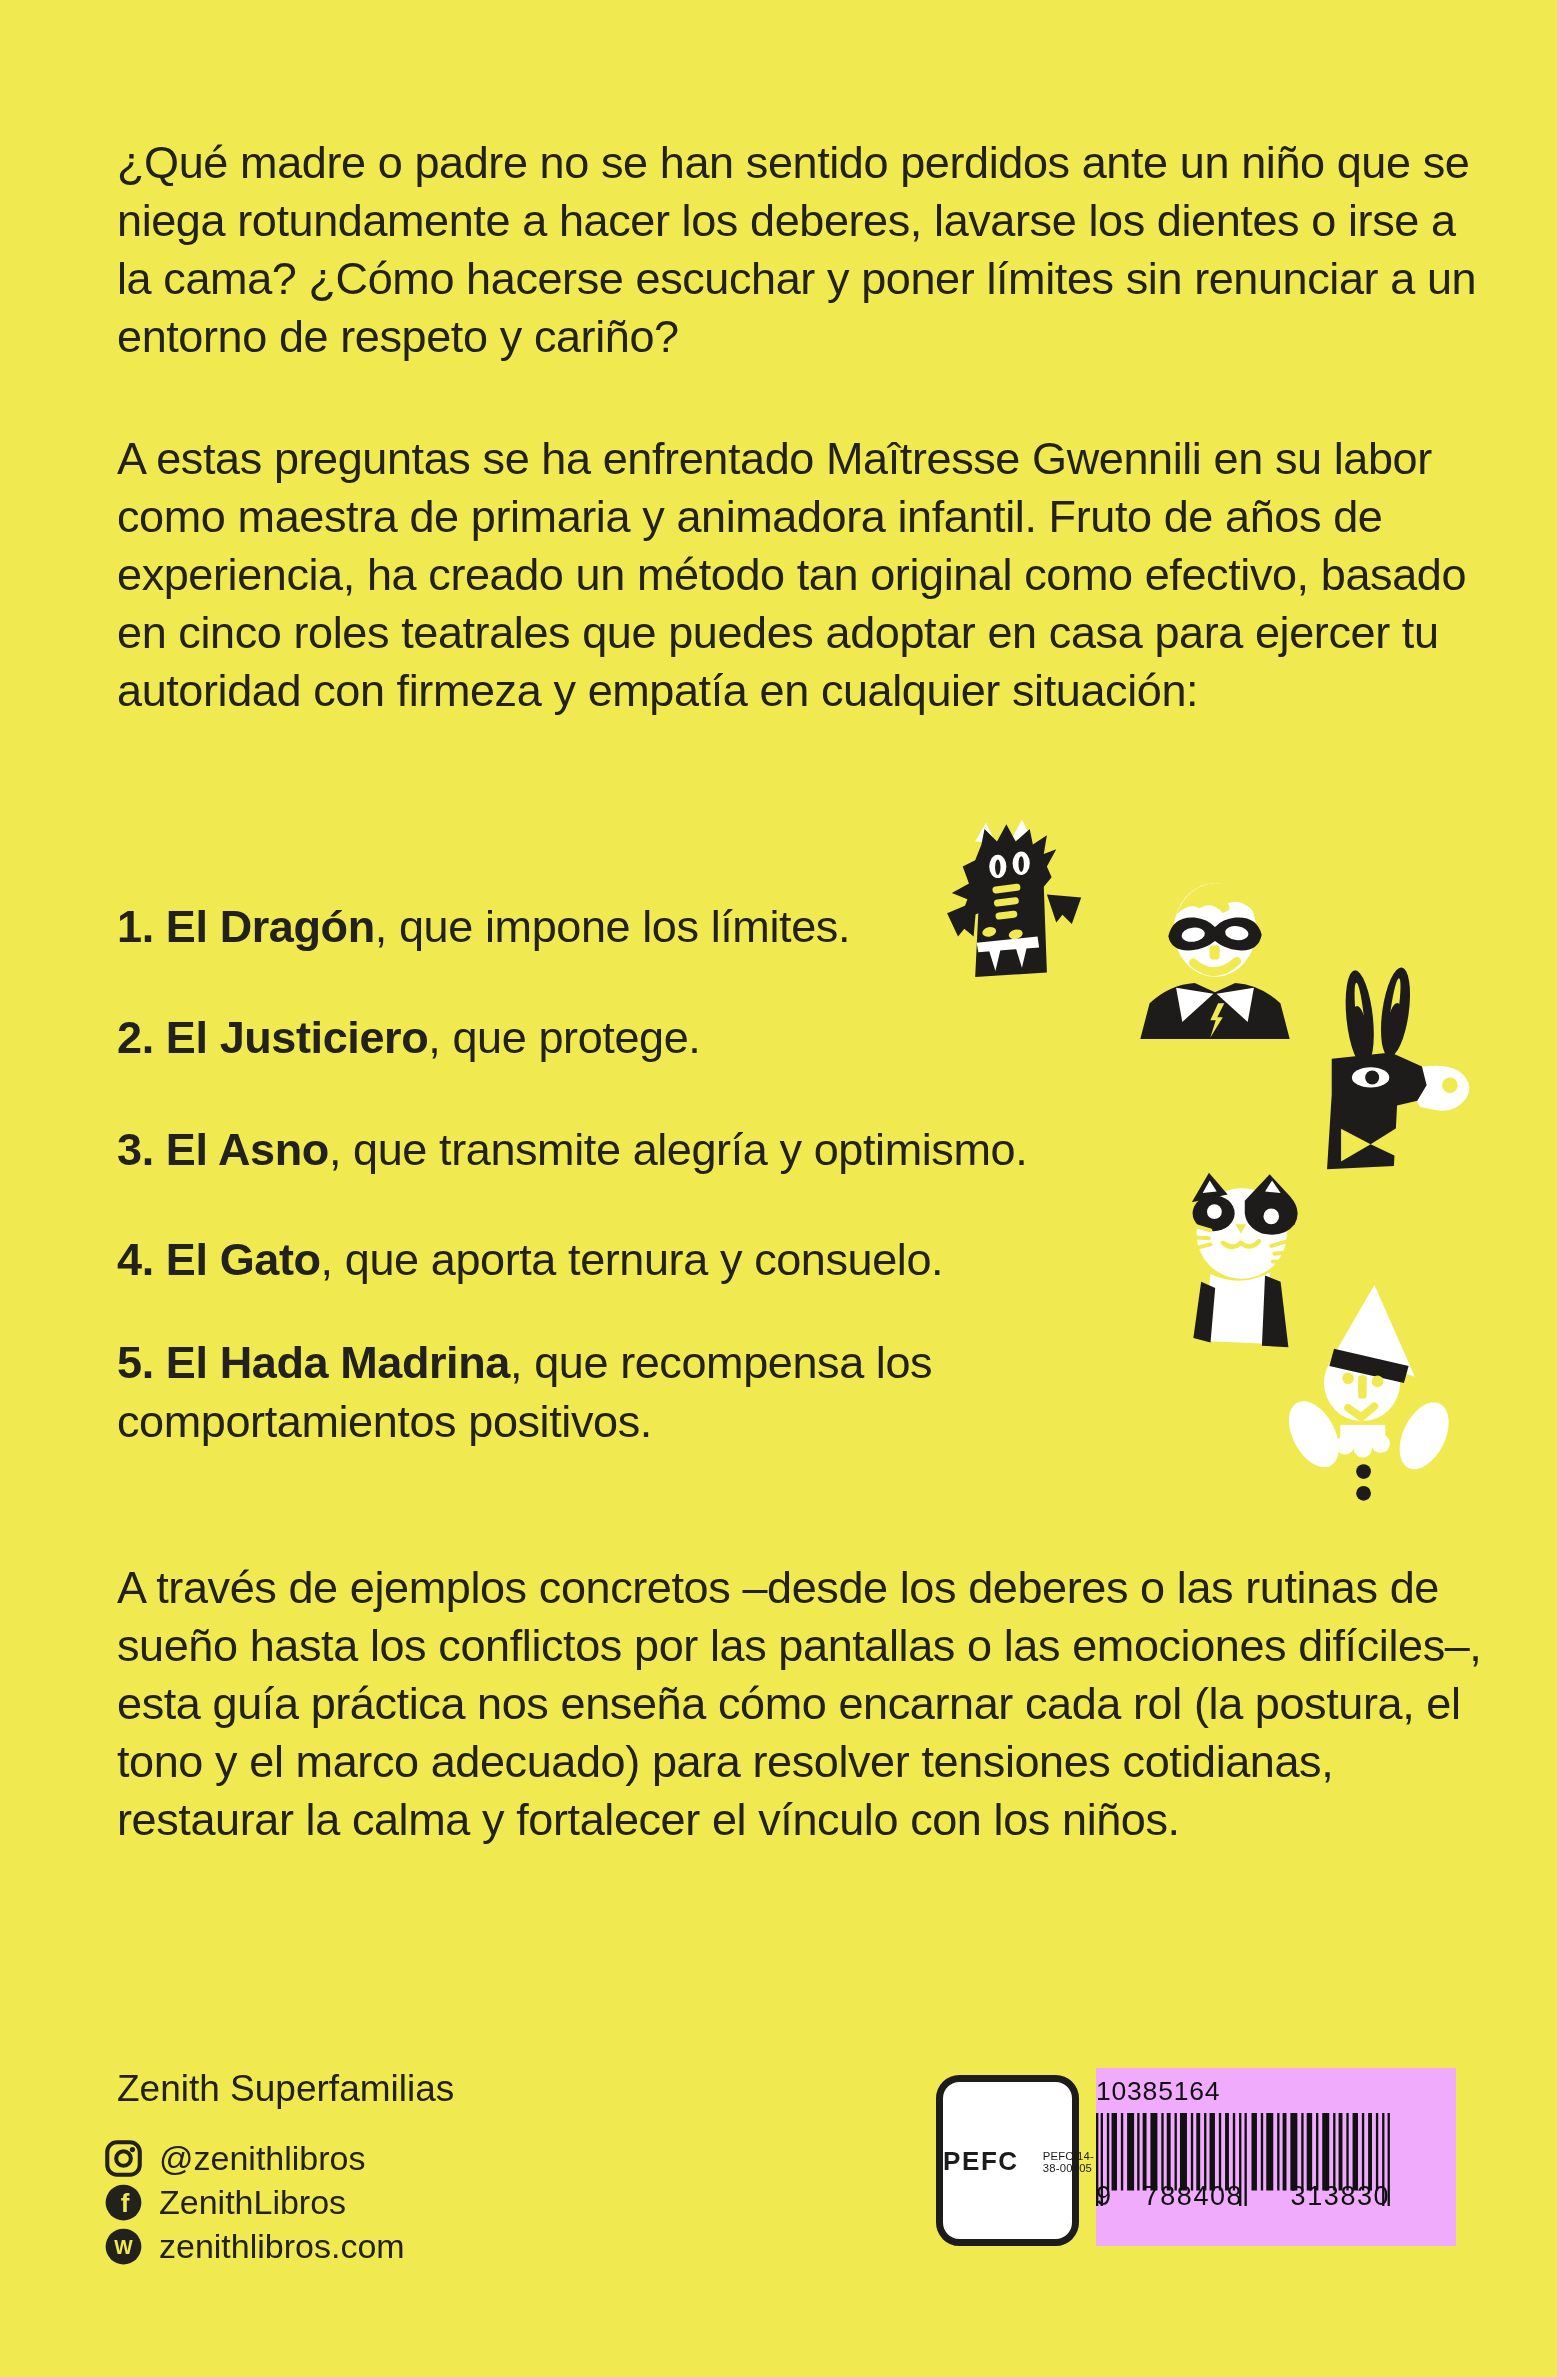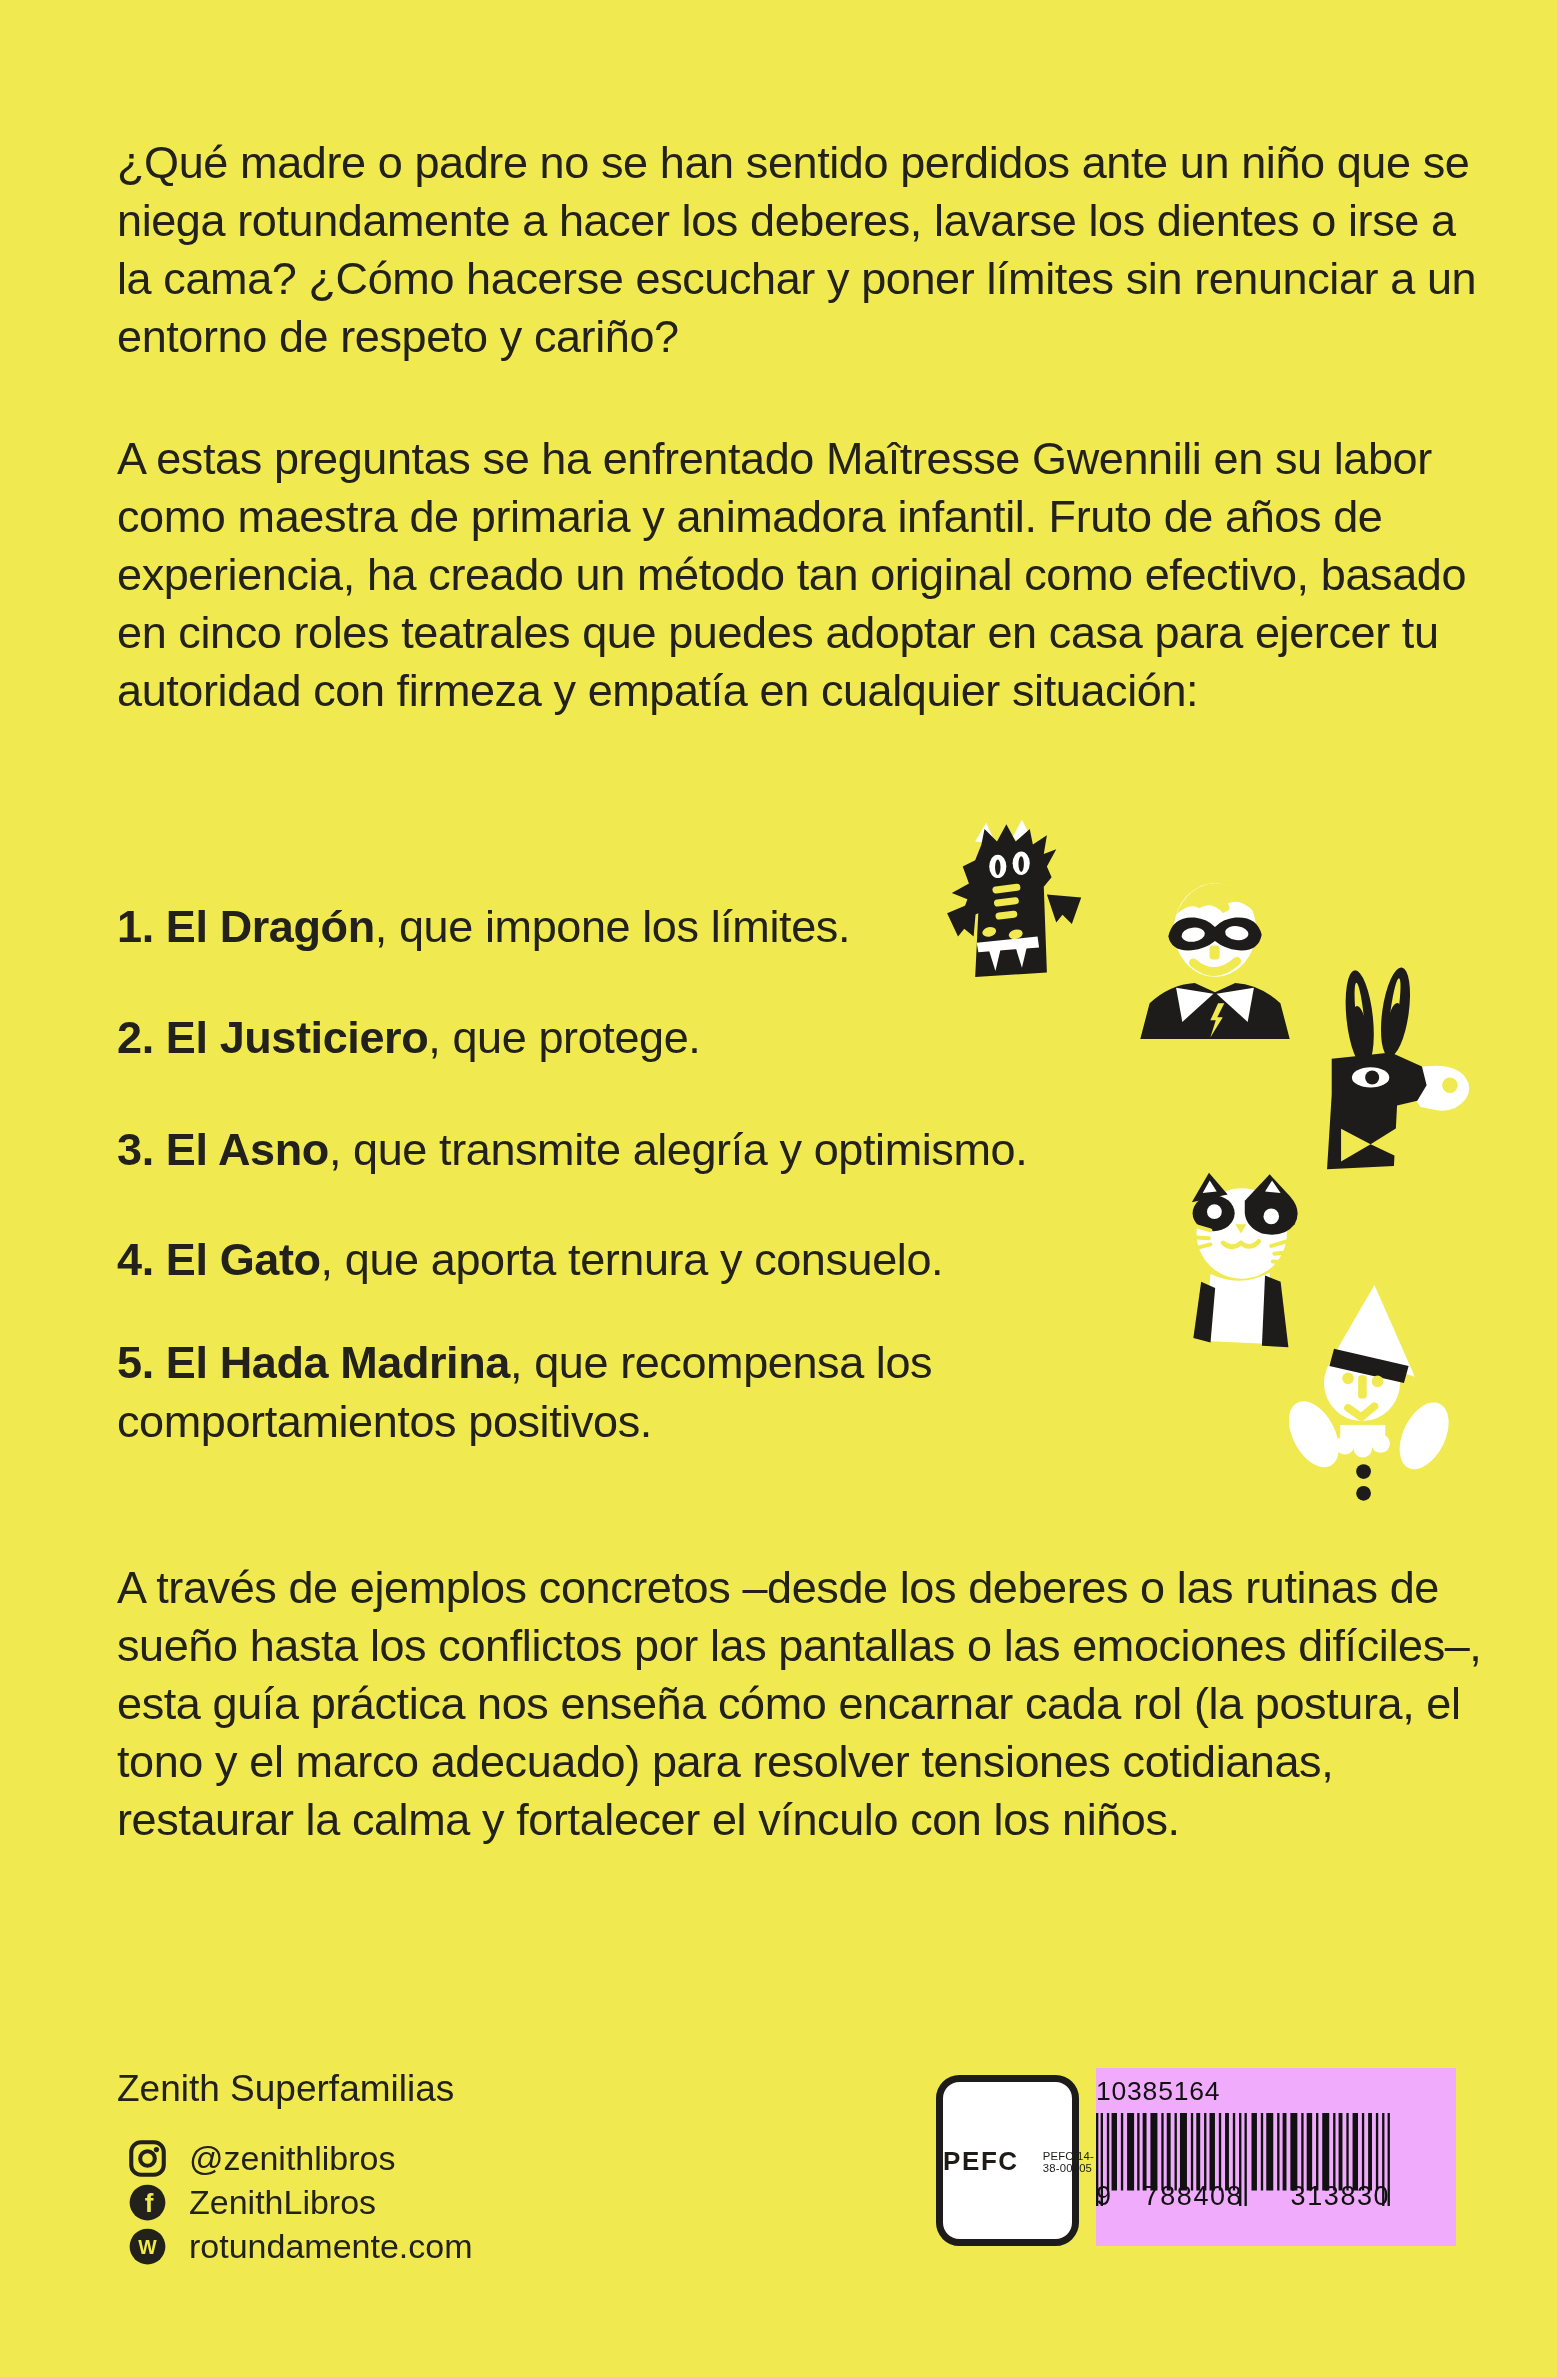--- a/index.html
+++ b/index.html
@@ -21,22 +21,22 @@
     font-size:45px;line-height:59px;letter-spacing:-0.4px;
   }
   .role .role-name{font-weight:700;}
   .illus{position:absolute;}
   
   .imprint{
     position:absolute;left:117px;top:2068px;
     font-size:37px;letter-spacing:0;
   }
   .social-row{
-    position:absolute;left:128px;height:40px;
-    display:flex;align-items:center;gap:22px;
+    position:absolute;left:104px;height:40px;
+    display:flex;align-items:center;gap:16px;
     font-size:34px;
   }
   .social-row .s-icon{width:39px;height:39px;flex:0 0 auto;display:block;}
   .pefc-box{
     position:absolute;left:936px;top:2075px;width:143px;height:171px;
     background:#ffffff;border:7px solid #1D1C1A;border-radius:23.4px;
     box-sizing:border-box;
     display:flex;flex-direction:row;align-items:center;justify-content:flex-start;
   }
   .pefc-logo{width:75px;height:75px;margin-top:11px;}
@@ -186,21 +186,21 @@
       <text x="26" y="36" text-anchor="middle" font-family="Liberation Sans, DejaVu Sans, sans-serif" font-size="32" font-weight="bold" fill="#F0E94F">f</text>
     </svg>
     <span>ZenithLibros</span>
   </div>
 
   <div class="social-row" style="top:2226px;">
     <svg class="s-icon" viewBox="0 0 48 48" style="font-size:44px">
       <circle cx="24" cy="24" r="22" fill="#22211B"></circle>
       <text x="24" y="33" text-anchor="middle" font-family="Liberation Sans, DejaVu Sans, sans-serif" font-size="24" font-weight="bold" fill="#F0E94F">W</text>
     </svg>
-    <span>rotundamente.com</span>
+    <span>zenithlibros.com</span>
   </div>
 
   <div class="pefc-box">
     <svg class="pefc-logo" viewBox="0 0 100 100">
       <circle cx="50" cy="48" r="33" fill="none" stroke="#1D1C1A" stroke-width="11" stroke-dasharray="148 60" transform="rotate(-40 50 48)"></circle>
       <polygon points="82,28 96,42 78,46" fill="#1D1C1A"></polygon>
       <circle cx="38" cy="44" r="15" fill="#1D1C1A"></circle>
       <rect x="35" y="54" width="6" height="16" fill="#1D1C1A"></rect>
       <polygon points="62,22 76,54 48,54" fill="#1D1C1A"></polygon>
       <rect x="59" y="54" width="6" height="16" fill="#1D1C1A"></rect>

